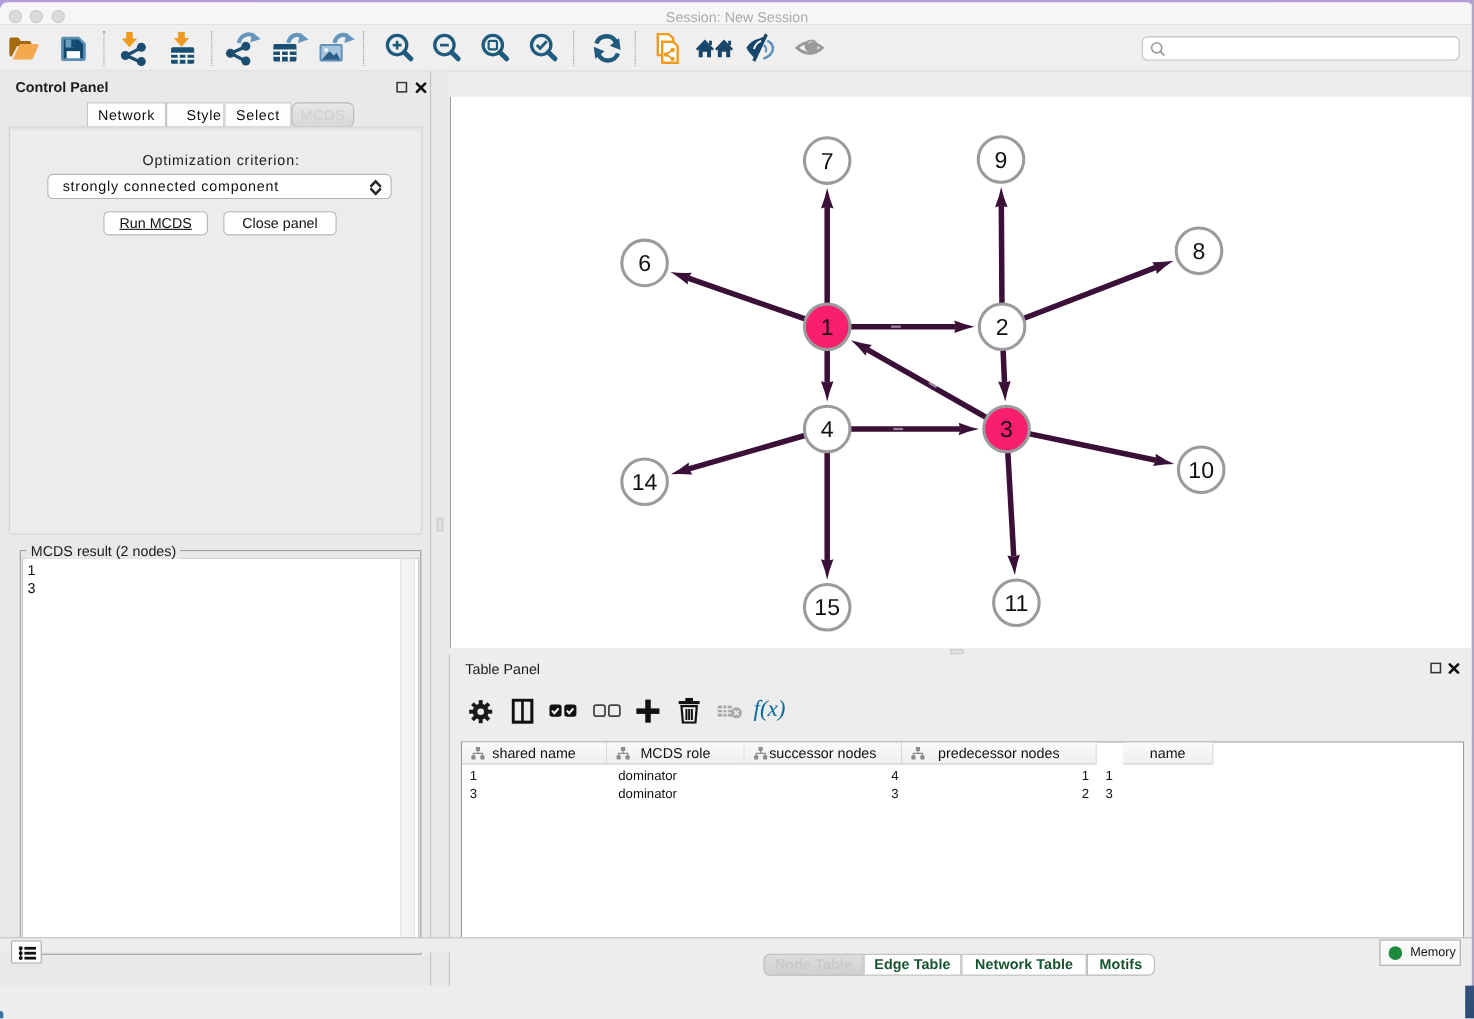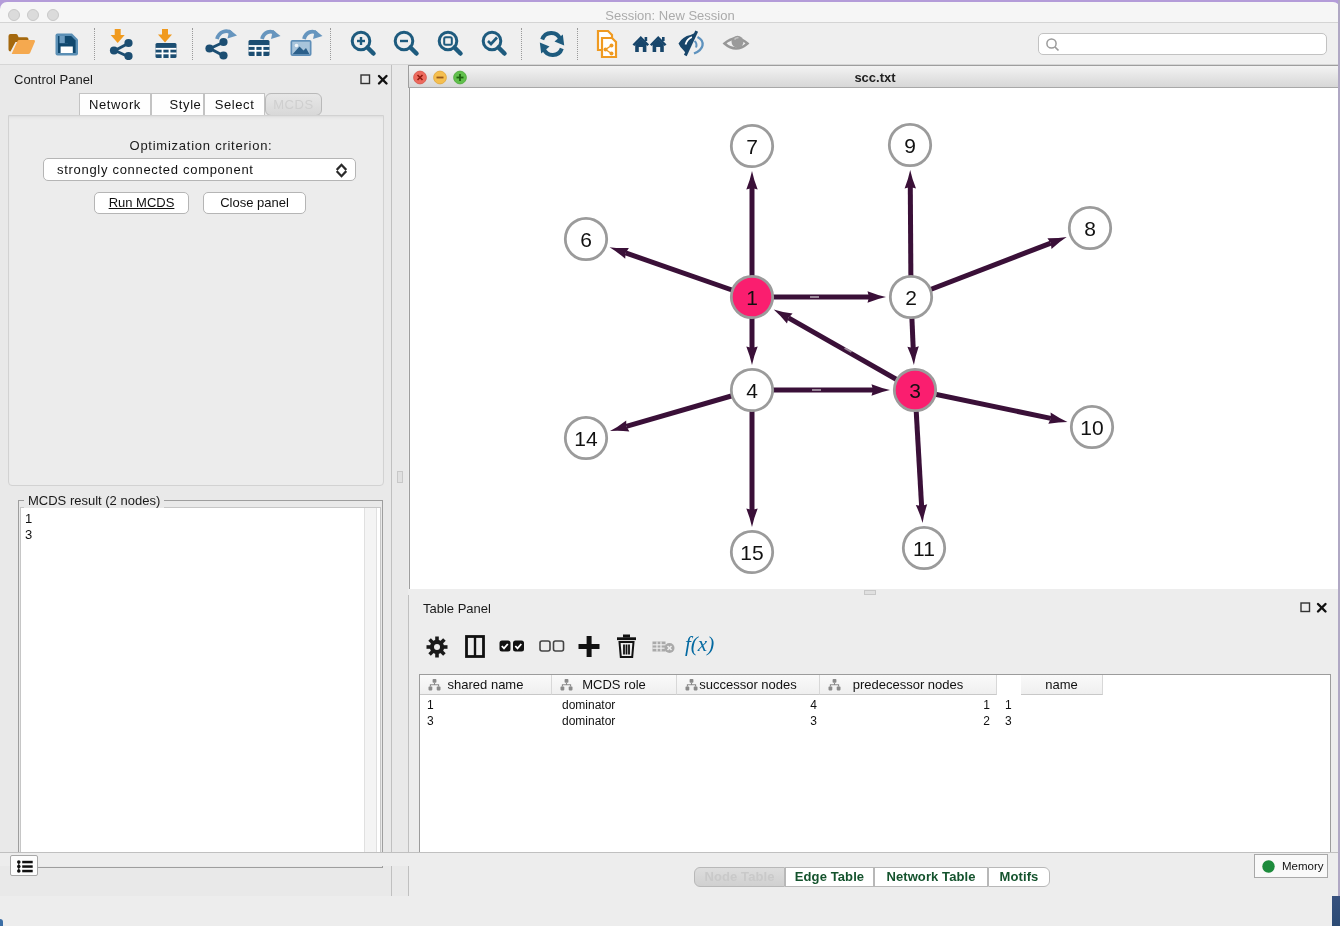--- a/index.html
+++ b/index.html
@@ -12,21 +12,21 @@
 #titlebar { left:0; top:2px; width:1340px; height:21px; background:#F6F6F6; border-bottom:1px solid #D4D4D4; border-radius:7px 7px 0 0; }
 .tl { position:absolute; top:7px; width:12px; height:12px; border-radius:50%; background:#DBDBDB; border:1px solid #C8C8C8; }
 #wintitle { left:0; top:6px; width:1340px; text-align:center; font-size:13px; color:#ABABAB; }
 #toolbar { left:0; top:23px; width:1340px; height:42px; background:#EFEFEF; border-bottom:1px solid #D6D6D6; }
 .sep { position:absolute; top:5px; height:32px; width:0; border-left:1px dotted #9A9A9A; }
 .ticon { position:absolute; top:5px; }
 #searchbox { position:absolute; left:1038px; top:10px; width:289px; height:22px; background:#FFFFFF; border:1px solid #C2C2C2; border-radius:5px; }
 
 
 #cpanel { left:0; top:65px; width:392px; height:831px; background:#E9E9E9; border-right:1px solid #C0C0C0; }
-#cp-title { left:14px; top:7px; font-size:13px; color:#1A1A1A; position:absolute; }
+#cp-title { left:14px; top:7px; font-size:13px; color:#1A1A1A; position:absolute;font-weight:bold; }
 .tabrow { position:absolute; font-size:13px; color:#111; }
 .tab { position:absolute; top:0; height:23px; background:#FEFEFE; border:1px solid #C3C3C3; text-align:center; line-height:21px; letter-spacing:0.6px; }
 .tabsel { background:linear-gradient(#E7E7E7,#D8D8D8); color:#CFCFCF; border-radius:6px; border:1px solid #B9B9B9; }
 #tabpane { position:absolute; left:8px; top:50px; width:376px; height:371px; background:#ECECEC; border:1px solid #D2D2D2; border-radius:0 0 4px 4px; box-shadow:inset 0 3px 3px -2px #DADADA; }
 #optlabel { left:0; top:73px; width:392px; text-align:center; font-size:13px; color:#1A1A1A; position:absolute; letter-spacing:0.75px;padding-left:10px; }
 #dropdown { left:43px; top:93px; width:313px; height:23px; background:#FFFFFF; border:1px solid #B5B5B5; border-radius:5px; font-size:13px; line-height:21px; padding-left:13px; color:#111; position:absolute; letter-spacing:0.7px; }
 .btn { position:absolute; top:127px; height:22px; background:#FFFFFF; border:1px solid #B5B5B5; border-radius:5px; font-size:13px; text-align:center; line-height:20px; color:#111; }
 #groupbox { left:18px; top:435px; width:365px; height:368px; border:1px solid #9E9E9E; background:#E9E9E9; position:absolute; }
 #gbinner { position:absolute; left:1px; top:6px; right:1px; bottom:1px; background:#FFFFFF; border:1px solid #C6C6C6; }
 #grouplabel { left:24px; top:428px; background:#E9E9E9; padding:0 4px; font-size:13px; color:#1A1A1A; position:absolute; }
@@ -248,37 +248,20 @@
     <div id="groupbox">
         <div id="gbinner">
           <div id="gscroll"></div>
         </div>
       </div>
     <div id="grouplabel">MCDS result (2 nodes)</div>
     <div id="mcdstext">1<br>3</div>
   </div>
 
   <div id="netwin" class="abs">
-    <div id="nettitle">
-      <svg style="position:absolute;left:4px;top:4px;" width="62" height="15">
-        <circle cx="7" cy="7.5" r="6.4" fill="#ED6A5E" stroke="#D4554A" stroke-width="0.8"></circle>
-        <g stroke="#8F1A10" stroke-width="1.6">
-            <line x1="4.5" y1="5" x2="9.5" y2="10"></line>
-            <line x1="9.5" y1="5" x2="4.5" y2="10"></line>
-          </g>
-        <circle cx="27" cy="7.5" r="6.4" fill="#F5BF4F" stroke="#DFA73B" stroke-width="0.8"></circle>
-        <line x1="23.5" y1="7.5" x2="30.5" y2="7.5" stroke="#96591B" stroke-width="1.8"></line>
-        <circle cx="47" cy="7.5" r="6.4" fill="#61C04C" stroke="#4EA83B" stroke-width="0.8"></circle>
-        <g stroke="#1D6410" stroke-width="1.8">
-            <line x1="43.5" y1="7.5" x2="50.5" y2="7.5"></line>
-            <line x1="47" y1="4" x2="47" y2="11"></line>
-          </g>
-      </svg>
-      <div id="netname">scc.txt</div>
-    </div>
     <div id="netcanvas">
       <svg width="930" height="501" viewBox="0 0 930 501">
         <g stroke="#3A1038" stroke-width="5.0">
           <line x1="342" y1="209" x2="342.0" y2="100.0"></line>
           <line x1="342" y1="209" x2="215.6" y2="164.9"></line>
           <line x1="342" y1="209" x2="459.0" y2="209.0"></line>
           <line x1="342" y1="209" x2="342.0" y2="260.0"></line>
           <line x1="501" y1="209" x2="500.3" y2="99.0"></line>
           <line x1="501" y1="209" x2="640.8" y2="155.1"></line>
           <line x1="501" y1="209" x2="503.2" y2="260.0"></line>

